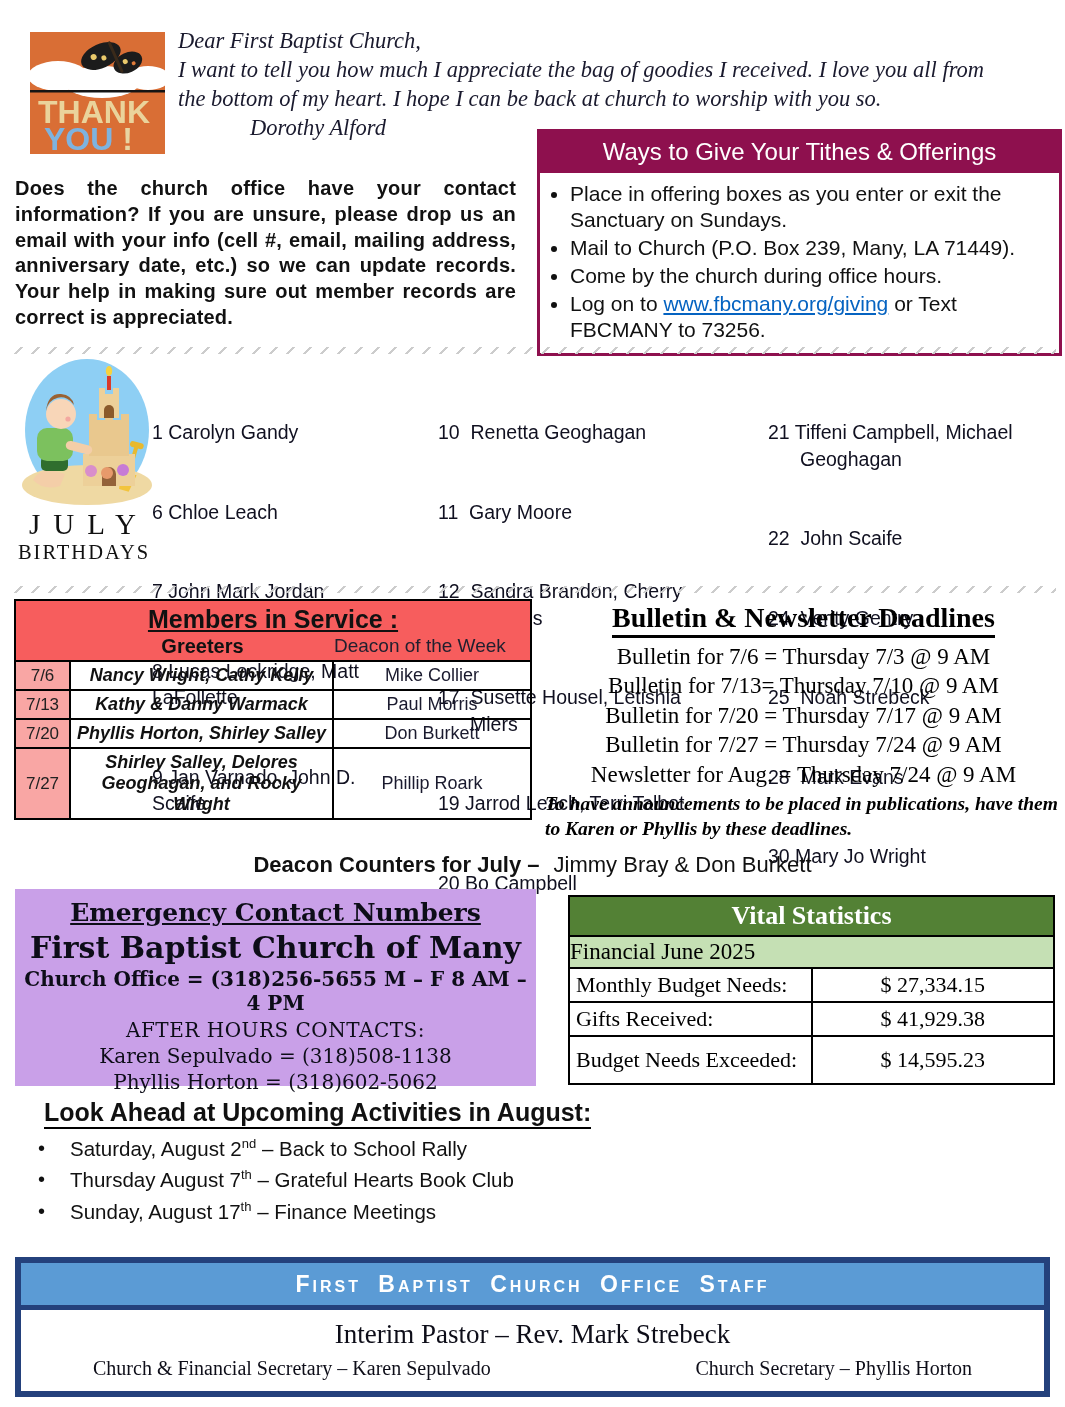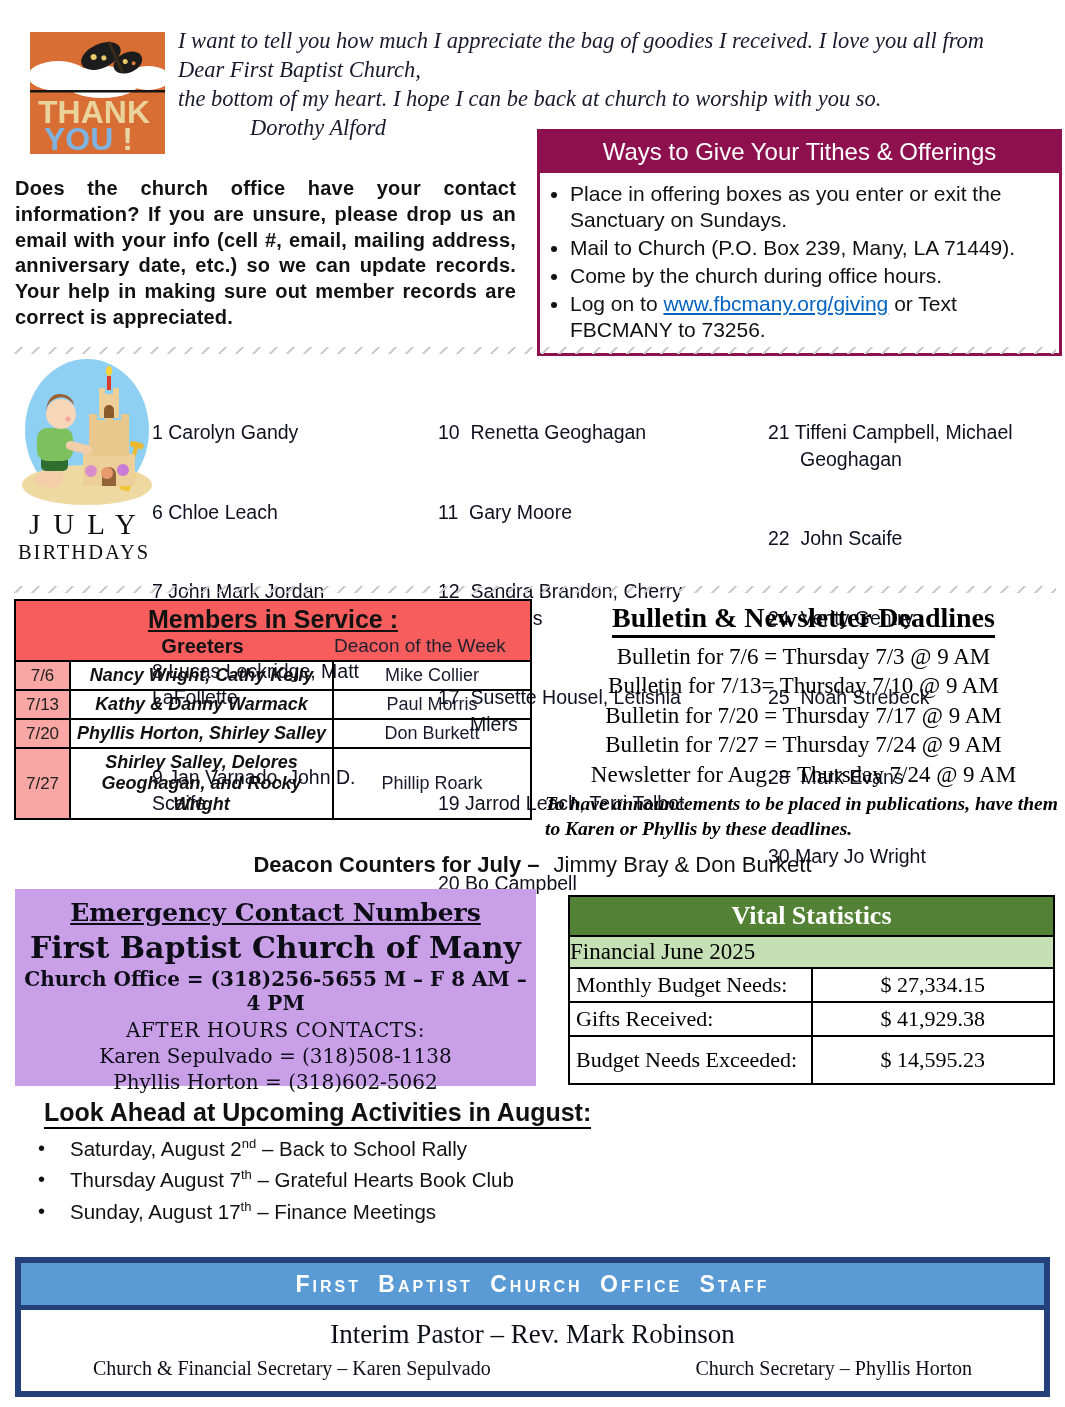--- a/index.html
+++ b/index.html
@@ -133,22 +133,22 @@
       </g>
       <text x="8" y="91" font-family="Liberation Sans, sans-serif" font-weight="bold" font-size="32" fill="#EAD39B">THANK</text>
       <text x="14" y="118" font-family="Liberation Sans, sans-serif" font-weight="bold" font-size="32">
         <tspan fill="#7EB3DF">YOU</tspan>
         <tspan fill="#E8D5A3">!</tspan>
       </text>
     </svg>
   </div>
 
   <div class="ty-note">
+    <div>Dear First Baptist Church,</div>
     <div>I want to tell you how much I appreciate the bag of goodies I received.  I love you all from</div>
-    <div>Dear First Baptist Church,</div>
     <div>the bottom of my heart.  I hope I can be back at church to worship with you so.</div>
     <div class="sig">Dorothy Alford</div>
   </div>
 
   <div class="records">Does the church office have your contact information?  If you are unsure, please drop us an email with your info (cell #, email, mailing address, anniversary date, etc.) so we can update records.  Your help in making sure out member records are correct is appreciated.</div>
 
   <div class="ways">
     <div class="ways-header">Ways to Give Your Tithes &amp; Offerings</div>
     <ul>
       <li>Place in offering boxes as you enter or exit the Sanctuary on Sundays.</li>
@@ -311,21 +311,21 @@
     <ul>
       <li><span>Saturday, August 2</span><sup>nd</sup><span>  – Back to School Rally</span></li>
       <li><span>Thursday August 7</span><sup>th</sup><span> – Grateful Hearts Book Club</span></li>
       <li><span>Sunday, August 17</span><sup>th</sup><span> –  Finance Meetings</span></li>
     </ul>
   </div>
 
   <div class="staff">
     <div class="staff-banner">First Baptist Church Office Staff</div>
     <div class="staff-body">
-      <div class="staff-line1">Interim Pastor – Rev. Mark Robinson</div>
+      <div class="staff-line1">Interim Pastor – Rev. Mark Strebeck</div>
       <div class="staff-line2">
         <span>Church &amp; Financial Secretary – Karen Sepulvado</span>
         <span>Church Secretary – Phyllis Horton</span>
       </div>
     </div>
   </div>
 
 </div>
 
 </body></html>

